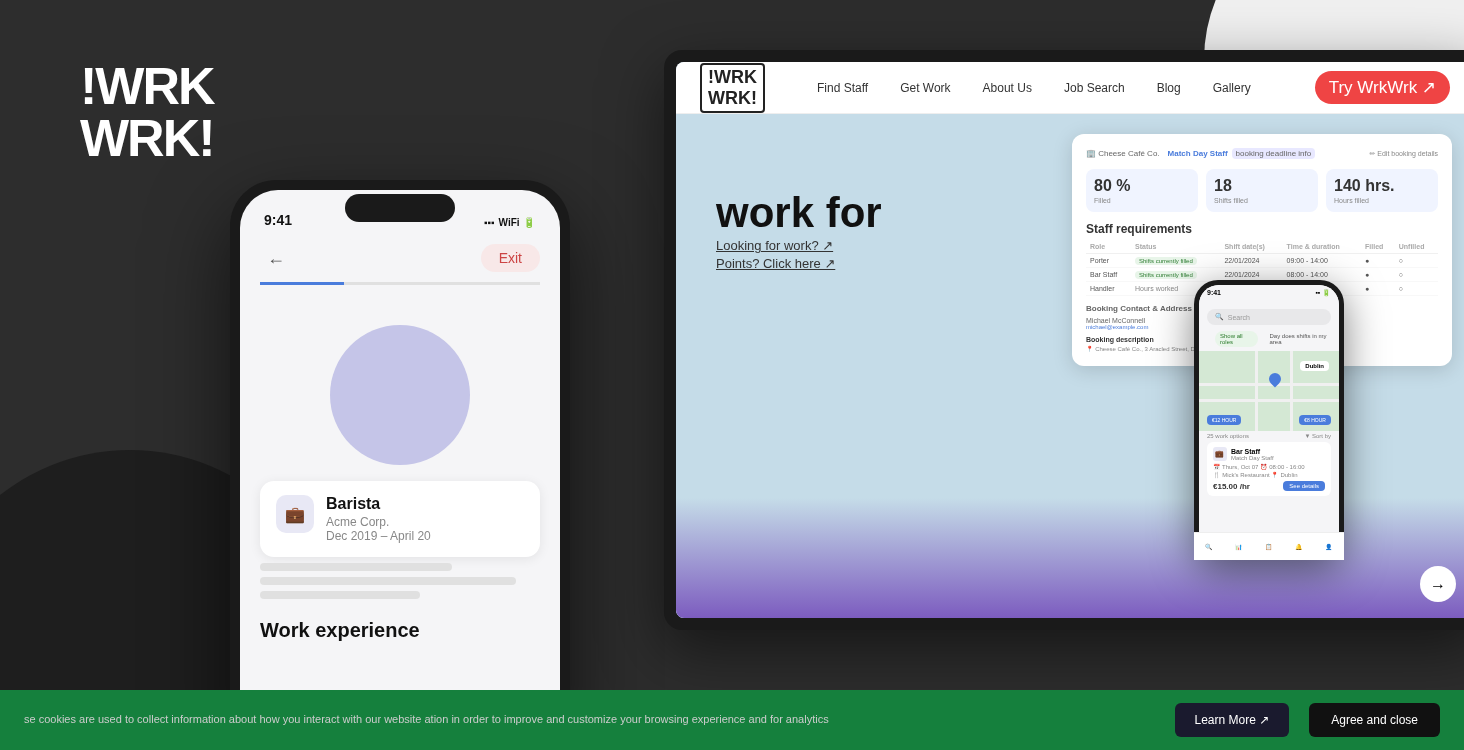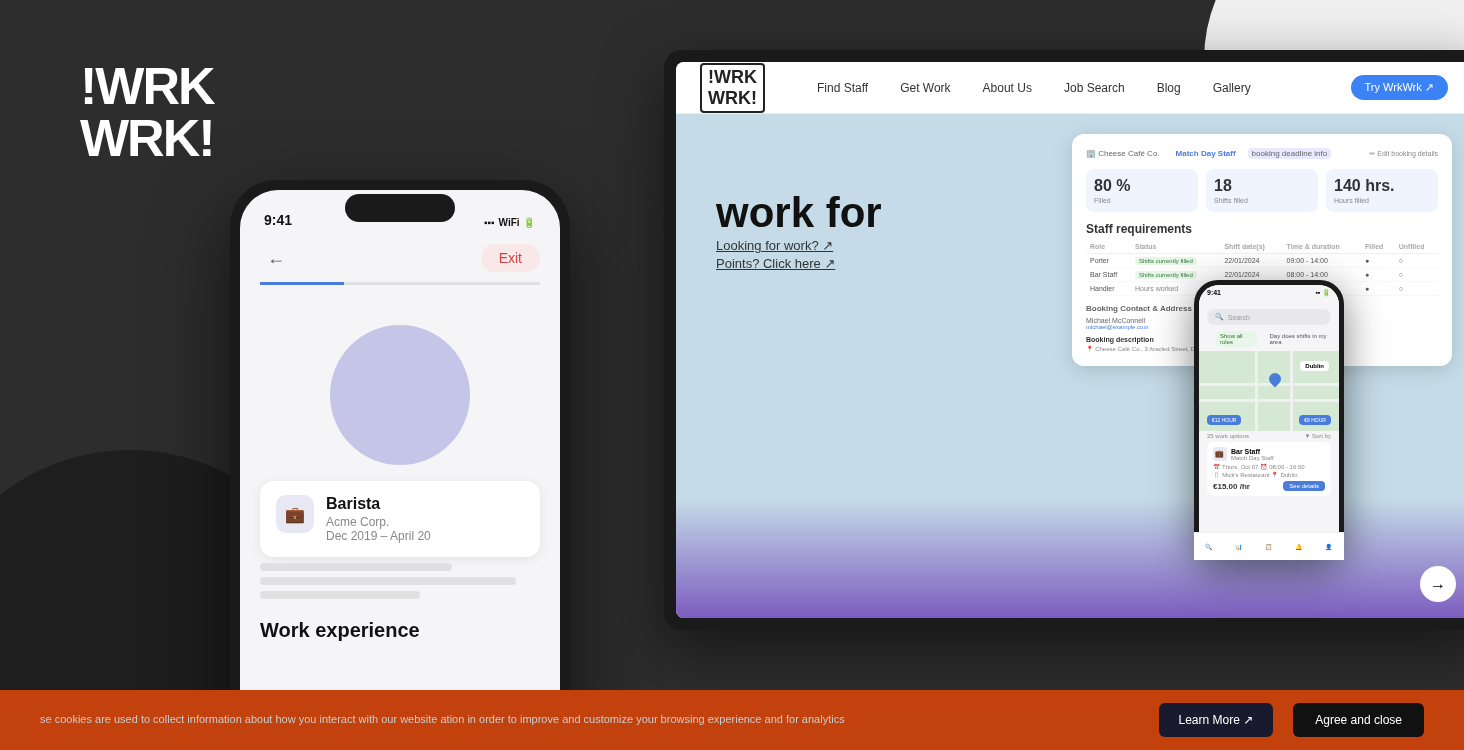--- a/index.html
+++ b/index.html
@@ -115,26 +115,26 @@
     .nav-link {
       font-size: 12px;
       color: #333;
       cursor: pointer;
       white-space: nowrap;
     }
 
     .nav-spacer { flex: 1; }
 
     .try-btn {
-      background: #3b82f6;
+      background: #ef4444;
       color: white;
       border: none;
       border-radius: 20px;
       padding: 6px 14px;
-      font-size: 11px;
+      font-size: 17px;
       cursor: pointer;
       white-space: nowrap;
       display: flex;
       align-items: center;
       gap: 4px;
     }
 
     
     .laptop-hero {
       background: #c5dce8;
@@ -167,21 +167,21 @@
       background: white;
       border-radius: 12px;
       padding: 14px;
       box-shadow: 0 4px 20px rgba(0,0,0,0.15);
       font-size: 9px;
     }
 
     .dashboard-header {
       display: flex;
       align-items: center;
-      gap: 8px;
+      gap: 0;
       margin-bottom: 10px;
       font-size: 8px;
       color: #666;
     }
 
     .dashboard-stats {
       display: flex;
       gap: 8px;
       margin-bottom: 10px;
     }
@@ -517,24 +517,24 @@
       color: #999;
     }
 
     
     .cookie-banner {
       position: absolute;
       bottom: 0;
       left: 0;
       right: 0;
       height: 60px;
-      background: #c2410c;
-      display: flex;
-      align-items: center;
-      padding: 0 40px;
+      background: #15803d;
+      display: flex;
+      align-items: center;
+      padding: 0 24px;
       z-index: 100;
       gap: 20px;
     }
 
     .cookie-text {
       font-size: 11px;
       color: #ccc;
       flex: 1;
       line-height: 1.4;
     }

